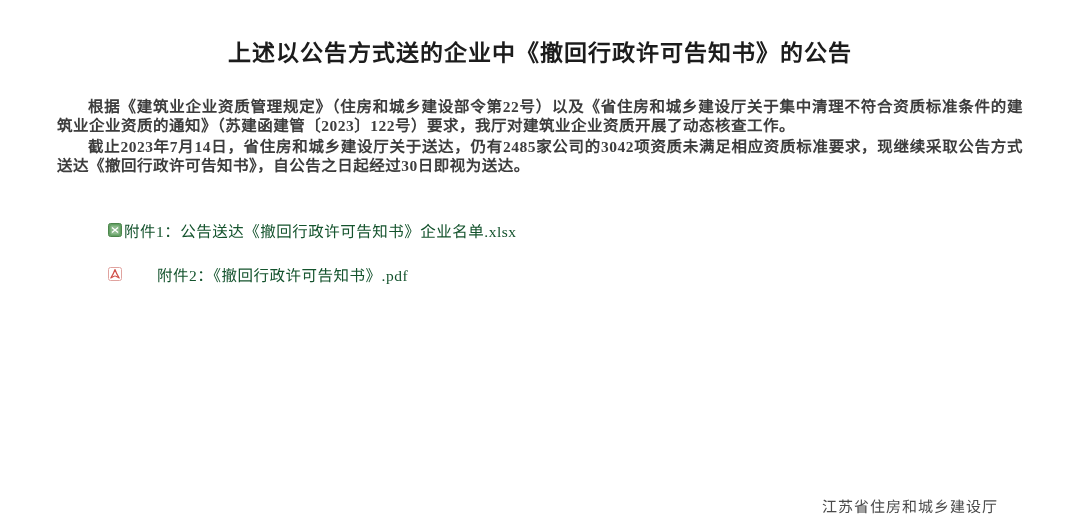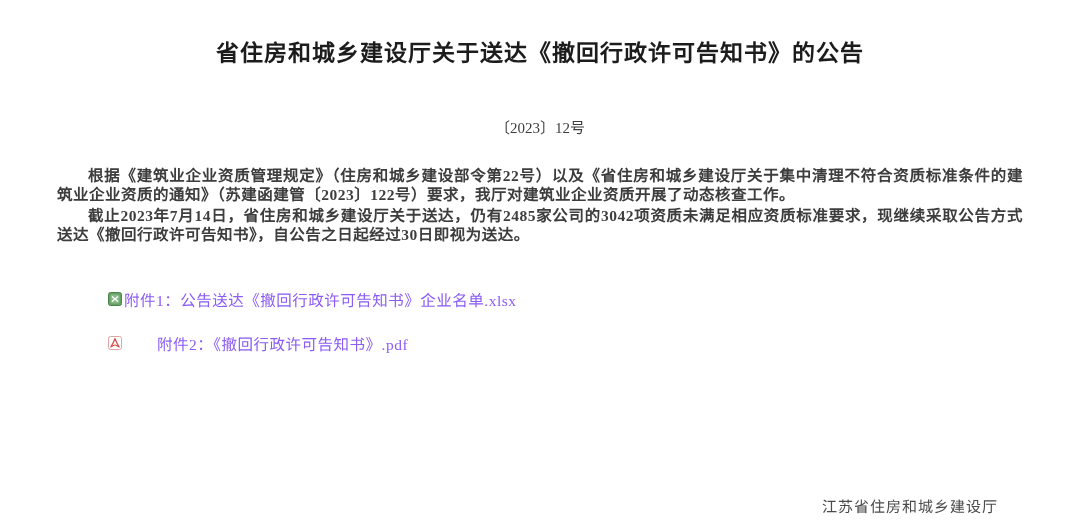--- a/index.html
+++ b/index.html
@@ -47,21 +47,21 @@
   }
   .doc-body p + p { margin-top: 3px; }
   .attachments {
     margin-top: 44px;
     padding-left: 63px;
   }
   .attachment-row {
     display: flex;
     align-items: center;
     font-size: 15.5px;
-    color: #8b5cf6;
+    color: #14532d;
     cursor: pointer;
     letter-spacing: 0.5px;
   }
   .attachment-row + .attachment-row { margin-top: 22px; gap: 33px; }
   .file-icon {
     display: inline-flex;
     width: 14px;
     height: 14px;
     margin-right: 2px;
     flex: 0 0 auto;
@@ -74,23 +74,22 @@
     font-size: 15px;
     color: #4a4a4a;
     letter-spacing: 1px;
   }
 </style>
 </head>
 <body>
 
 <div class="doc">
 
-  <h1 class="doc-title">省住房和城乡建设厅关于送达《撤回行政许可告知书》的公告</h1>
+  <h1 class="doc-title">上述以公告方式送的企业中《撤回行政许可告知书》的公告</h1>
 
-  <div class="doc-number">〔2023〕12号</div>
 
   <div class="doc-body">
     <p>根据《建筑业企业资质管理规定》（住房和城乡建设部令第22号）以及《省住房和城乡建设厅关于集中清理不符合资质标准条件的建筑业企业资质的通知》（苏建函建管〔2023〕122号）要求，我厅对建筑业企业资质开展了动态核查工作。</p>
     <p>截止2023年7月14日，省住房和城乡建设厅关于送达，仍有2485家公司的3042项资质未满足相应资质标准要求，现继续采取公告方式送达《撤回行政许可告知书》，自公告之日起经过30日即视为送达。</p>
   </div>
 
   <div class="attachments">
 
     <div class="attachment-row">
       <span class="file-icon">

